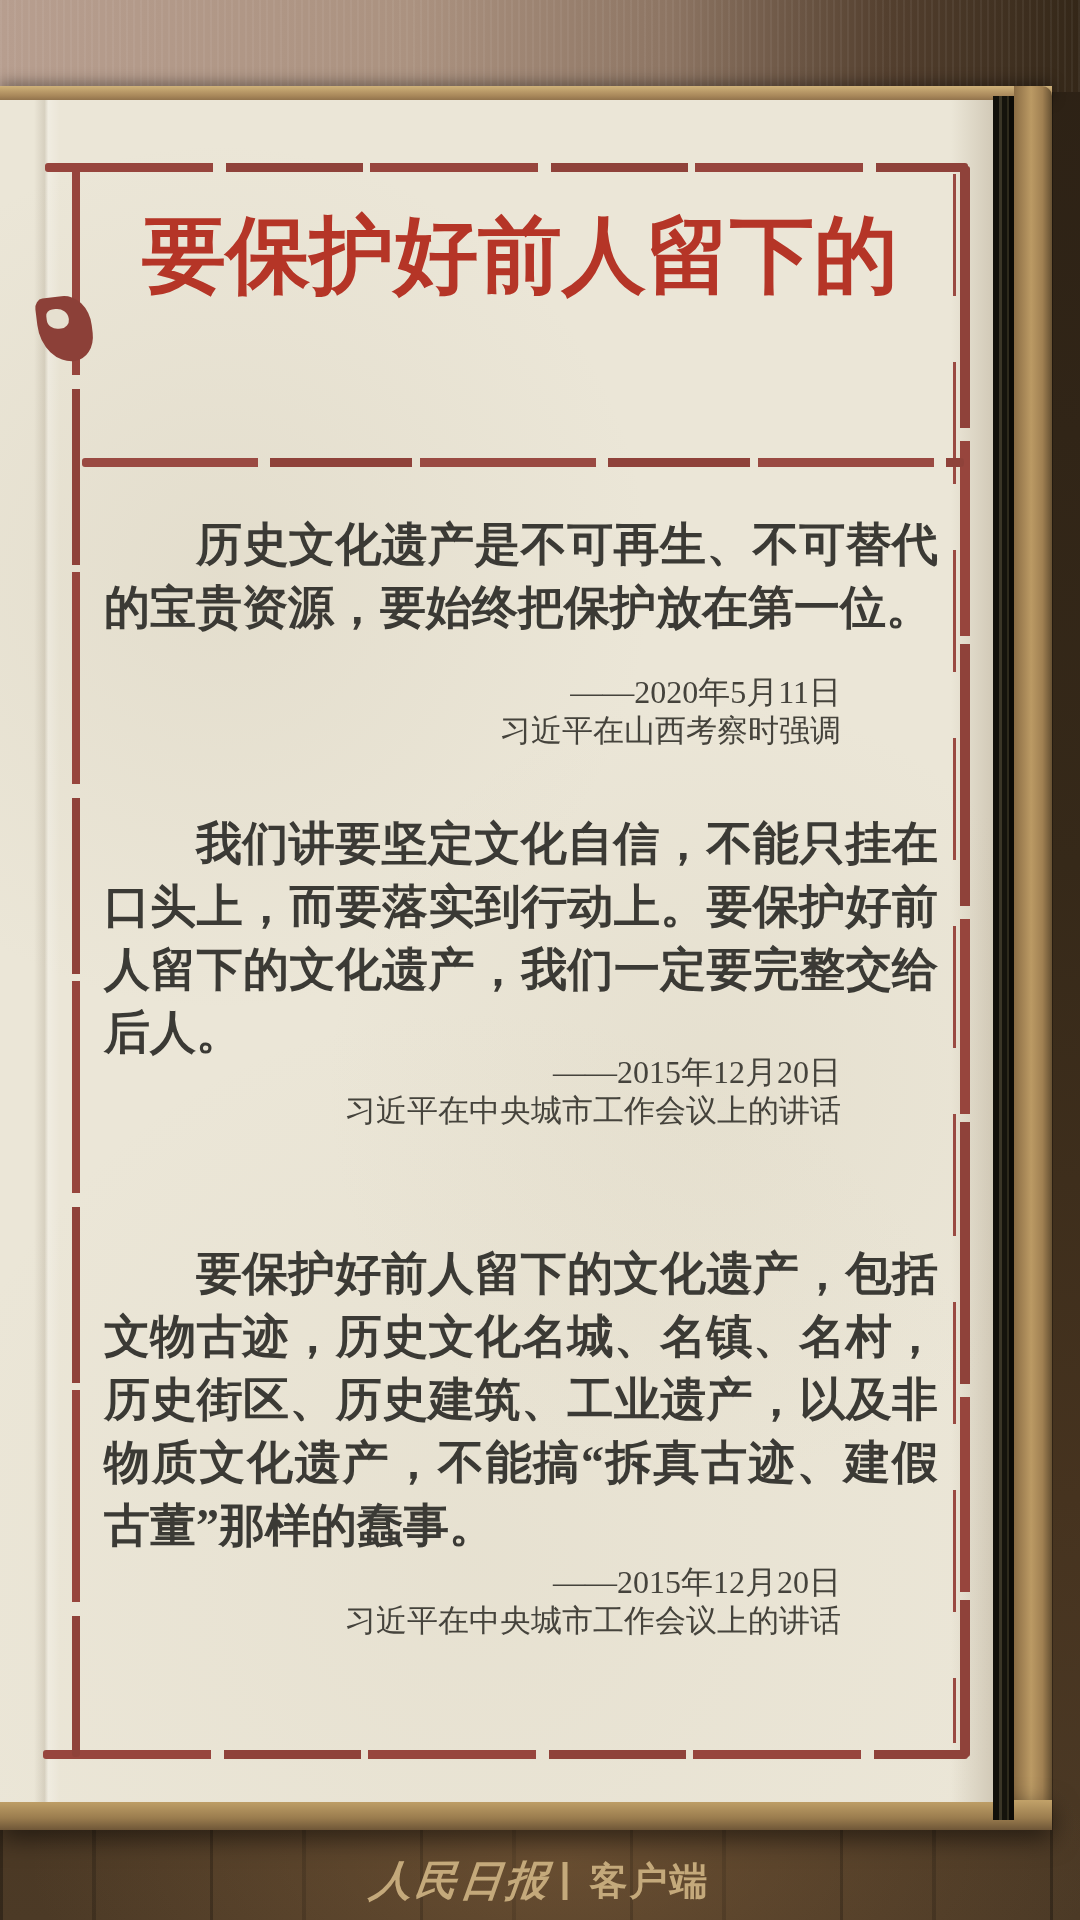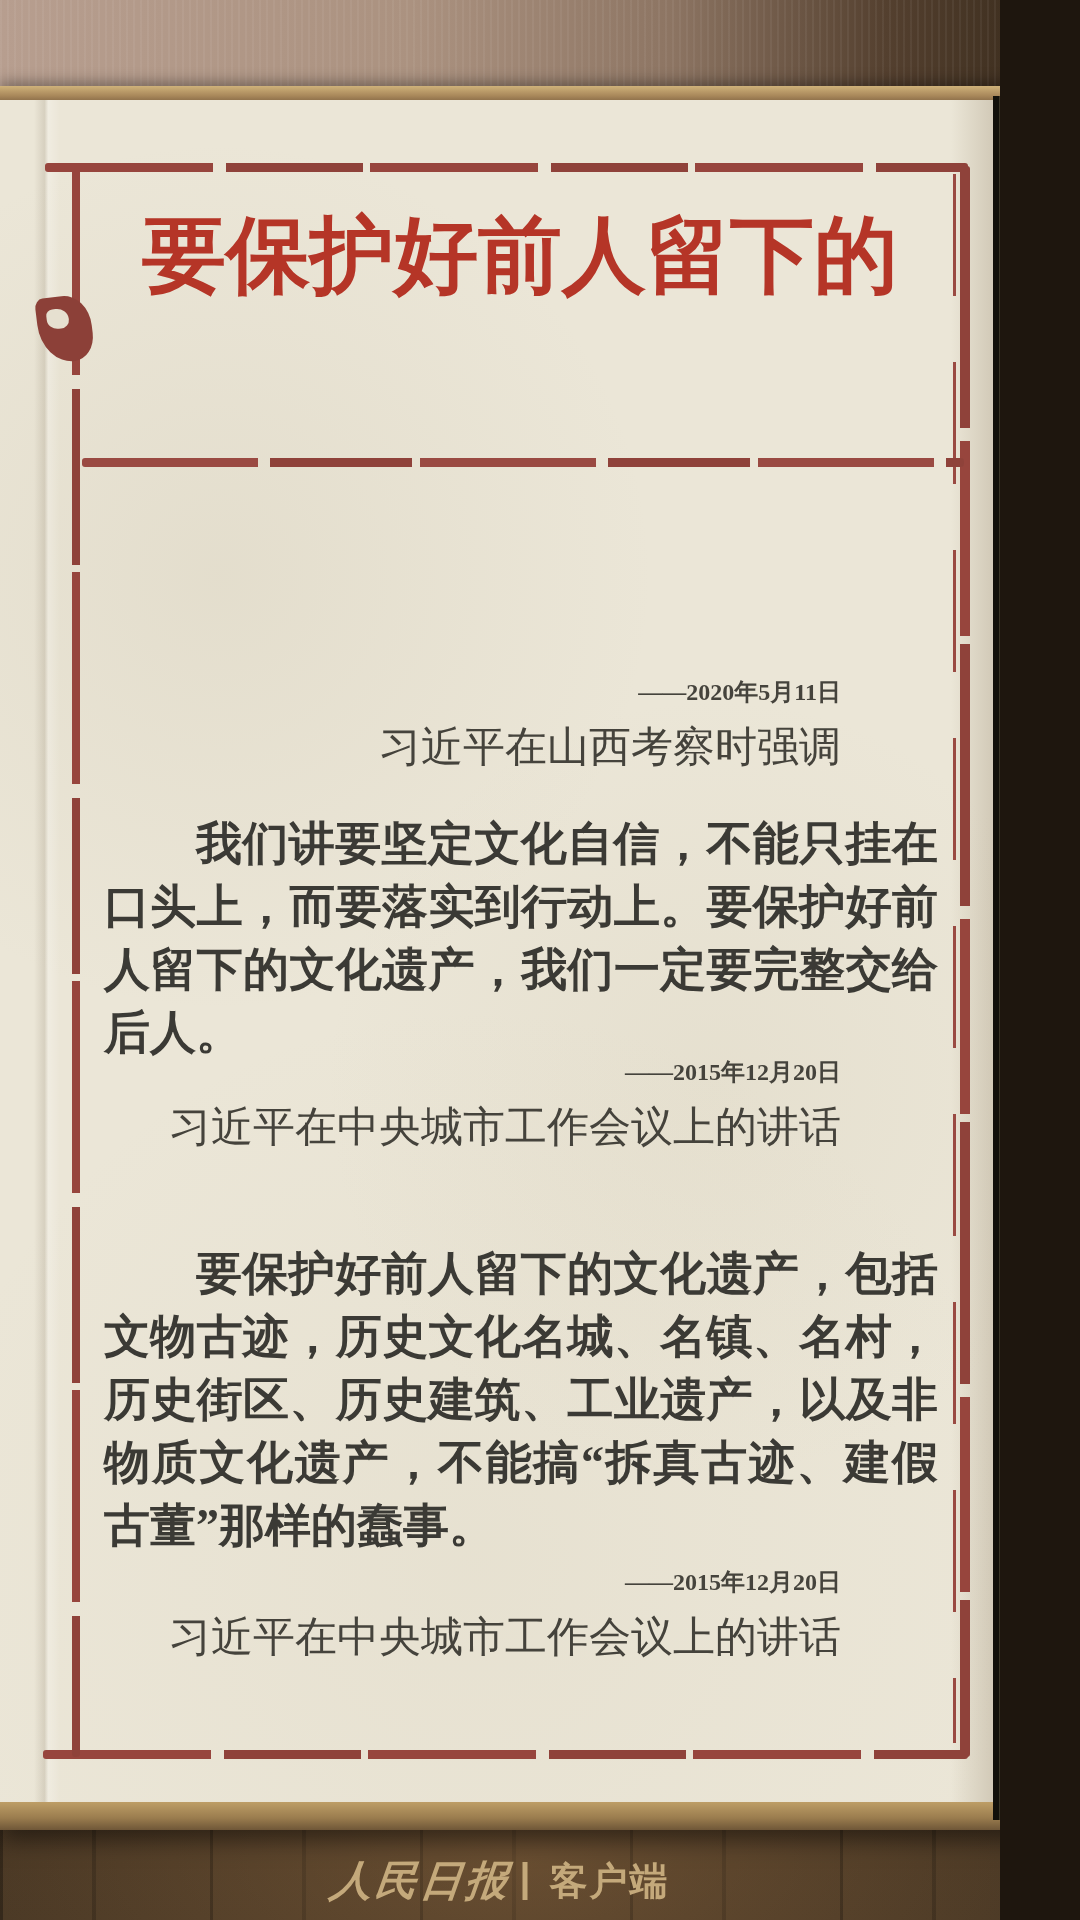--- a/index.html
+++ b/index.html
@@ -1,17 +1,17 @@
 <!DOCTYPE html>
 <html><head>
 <meta charset="utf-8">
 <style>
   html,body{margin:0;padding:0;background:#1e160e;}
   .stage{
-    position:relative; width:1000px; height:1920px; overflow:hidden;
+    position:relative; width:1080px; height:1920px; overflow:hidden;
     font-family:"Liberation Serif","DejaVu Serif",serif;
     background-color:#3c2d1e;
     background-image:
       radial-gradient(ellipse 760px 320px at 52% 97%, rgba(150,110,68,.38), rgba(150,110,68,0) 70%),
       repeating-linear-gradient(90deg, rgba(0,0,0,.30) 0 3px, rgba(0,0,0,0) 3px 92px, rgba(0,0,0,.20) 92px 96px, rgba(0,0,0,0) 96px 210px),
       linear-gradient(180deg, #2c2115 0%, #362919 45%, #46331f 78%, #4c3a26 100%);
   }
   
   .wood-top{
     position:absolute; left:0; top:0; width:1080px; height:92px;
@@ -92,22 +92,22 @@
     background:repeating-linear-gradient(90deg,#9a4a42 0 176px, rgba(151,69,61,0) 176px 188px, #8f423a 188px 330px, rgba(151,69,61,0) 330px 338px);
   }
   
   .qtext{
     position:absolute; left:104px; width:834px; margin:0;
     font-size:46px; line-height:63px; color:#3b3a35;
     text-align:justify; text-indent:2em; font-weight:bold;
   }
   .q1{top:413px;} .q2{top:712px;} .q3{top:1142px;}
   .attr{position:absolute; right:152px; text-align:right; color:#45433c;}
-  .attr .date{font-size:24px; line-height:40px; font-weight:bold;}
-  .attr .src{font-size:42px; line-height:38px; margin-top:16px;}
+  .attr .date{font-size:32px; line-height:40px; font-weight:normal;}
+  .attr .src{font-size:31px; line-height:38px; margin-top:0;}
   .a1{top:572px;} .a2{top:952px;} .a3{top:1462px;}
   
   .footer{
     position:absolute; left:50%; top:1853px; transform:translateX(-50%);
     display:flex; align-items:center; gap:12px; color:#c4a97b; white-space:nowrap;
   }
   .brand-script{
     font-size:42px; font-style:italic; font-weight:bold; letter-spacing:3px;
     transform:skewX(-6deg); font-family:"Liberation Serif","DejaVu Serif",serif;
   }
@@ -139,20 +139,21 @@
       <div class="inner"></div>
       <div class="outer"></div>
     </div>
     <div class="frame-blob"></div>
 
     <div class="title">
       <div class="l1">要保护好前人留下的</div>
     </div>
     <div class="title-rule"></div>
 
+    <p class="qtext q1">历史文化遗产是不可再生、不可替代的宝贵资源，要始终把保护放在第一位。</p>
     <div class="attr a1">
       <div class="date">——2020年5月11日</div>
       <div class="src">习近平在山西考察时强调</div>
     </div>
 
     <p class="qtext q2">我们讲要坚定文化自信，不能只挂在口头上，而要落实到行动上。要保护好前人留下的文化遗产，我们一定要完整交给后人。</p>
     <div class="attr a2">
       <div class="date">——2015年12月20日</div>
       <div class="src">习近平在中央城市工作会议上的讲话</div>
     </div>

